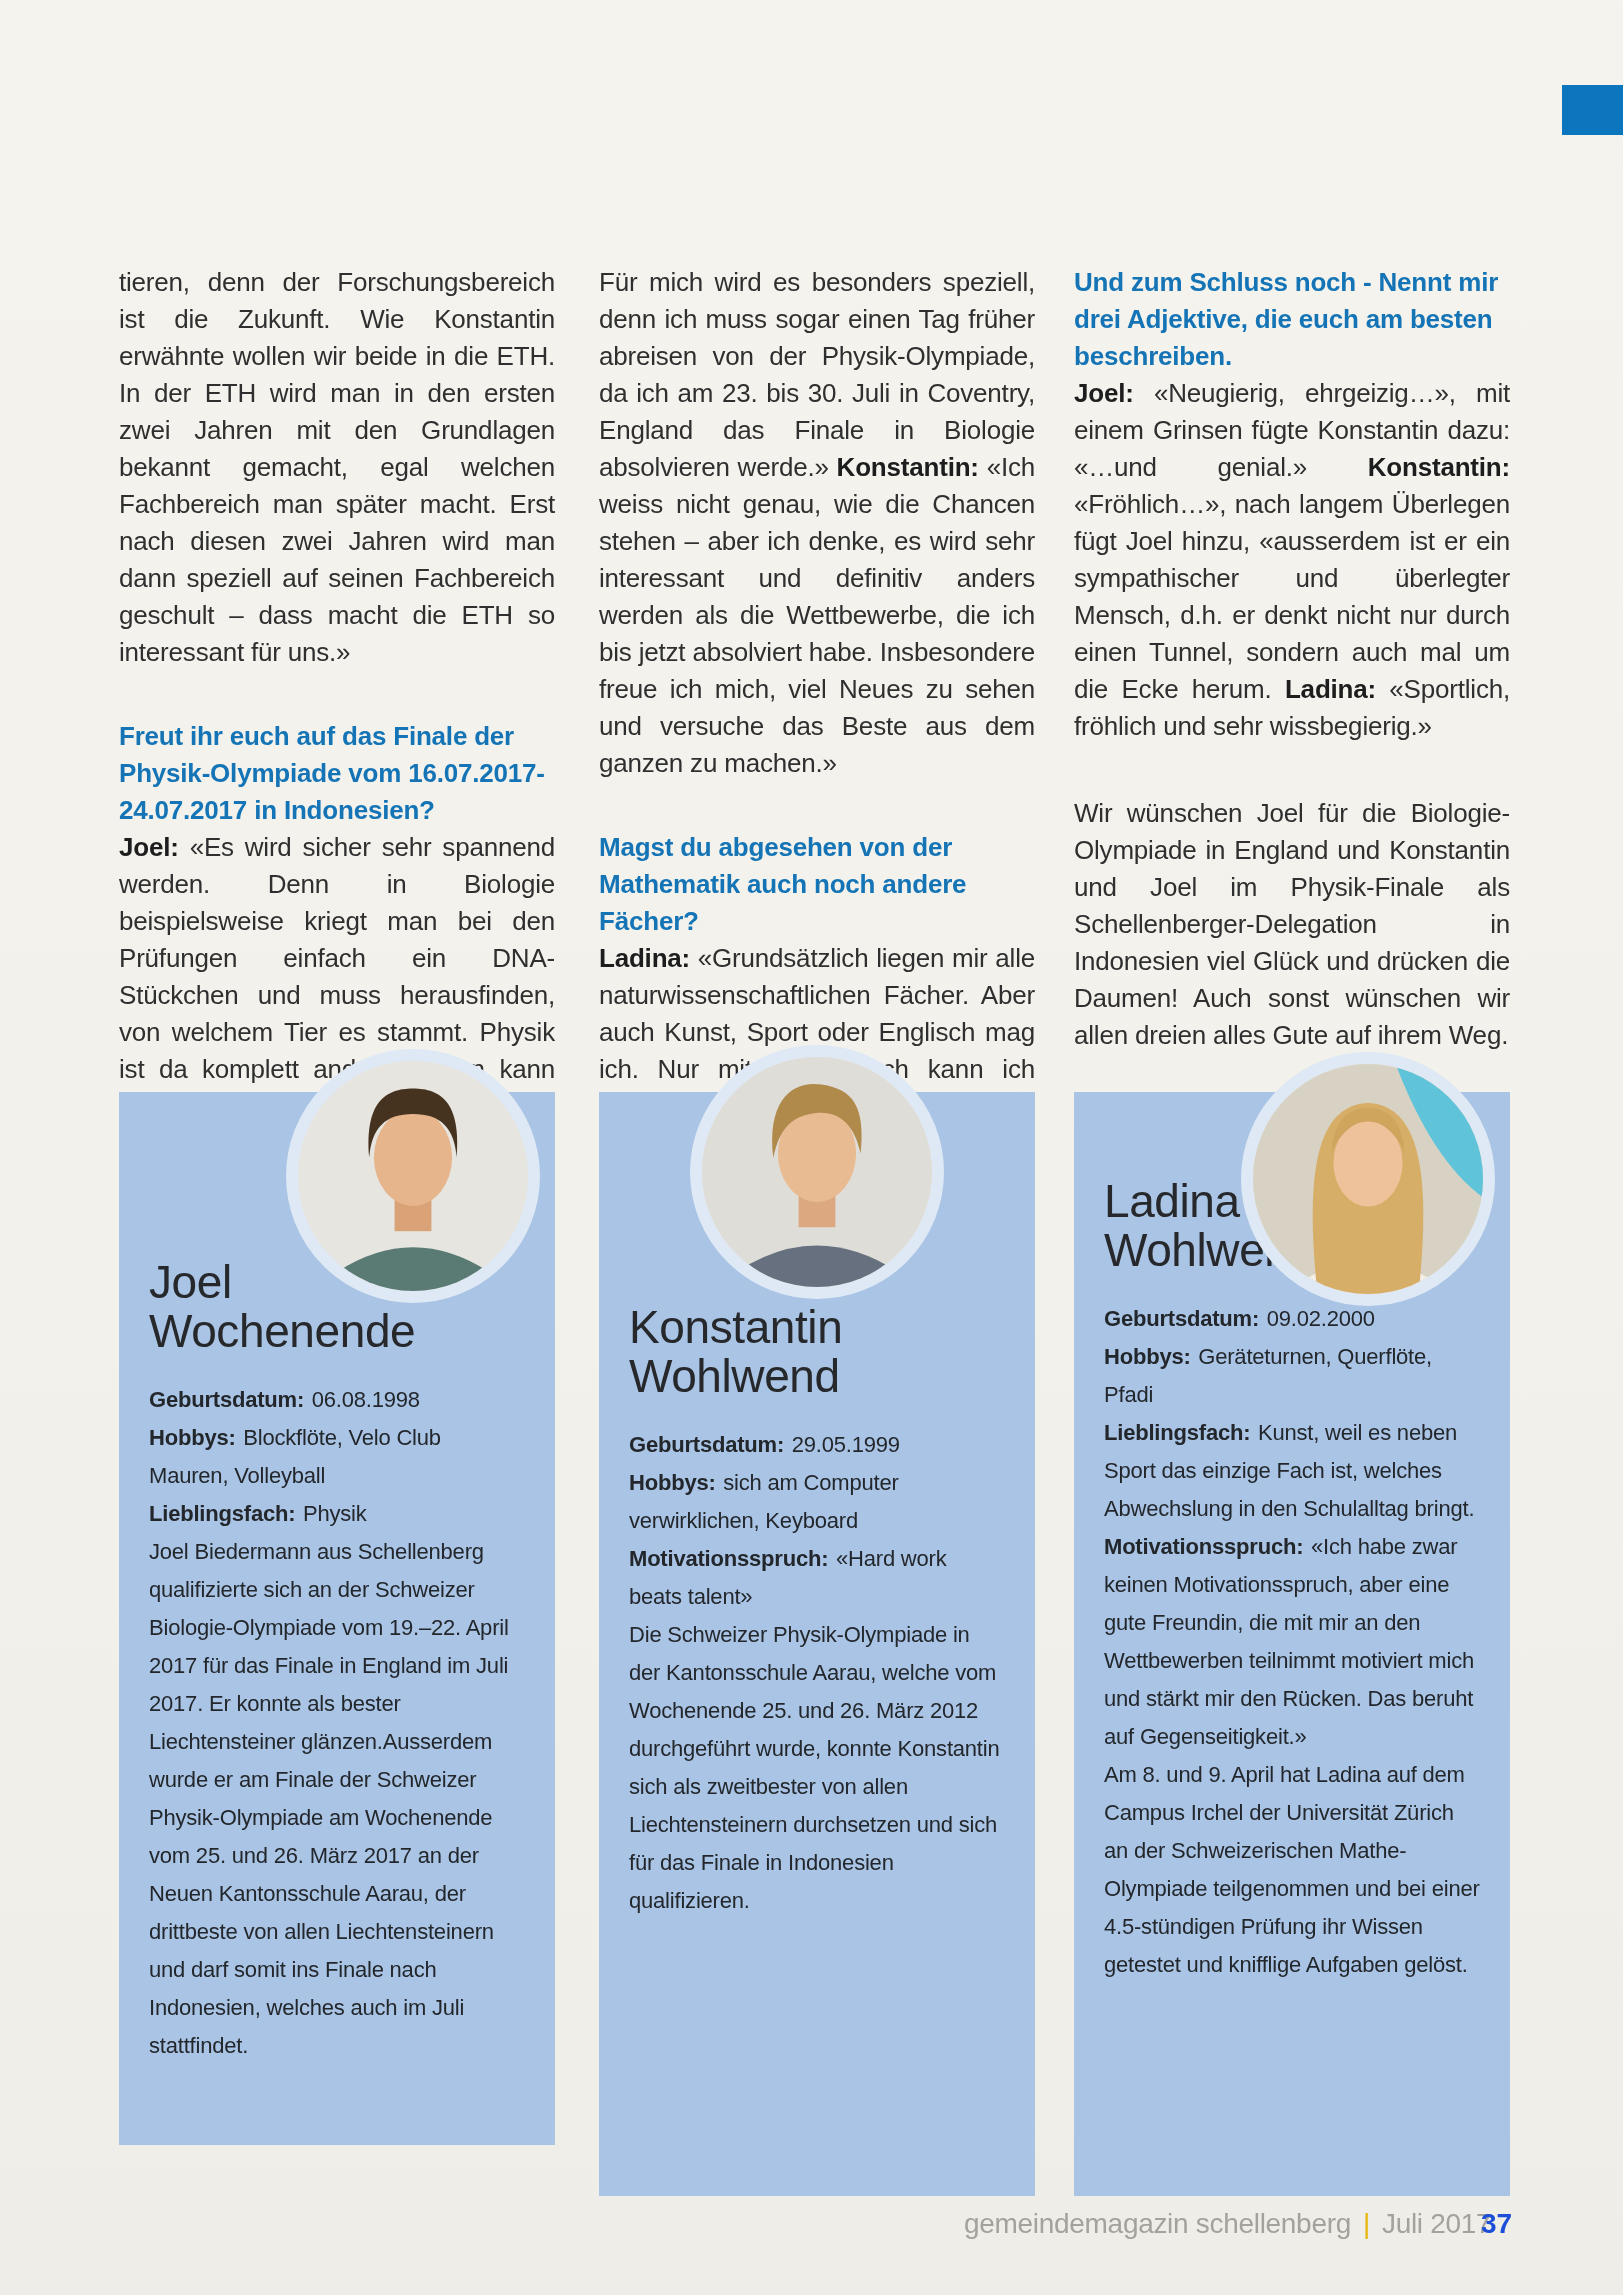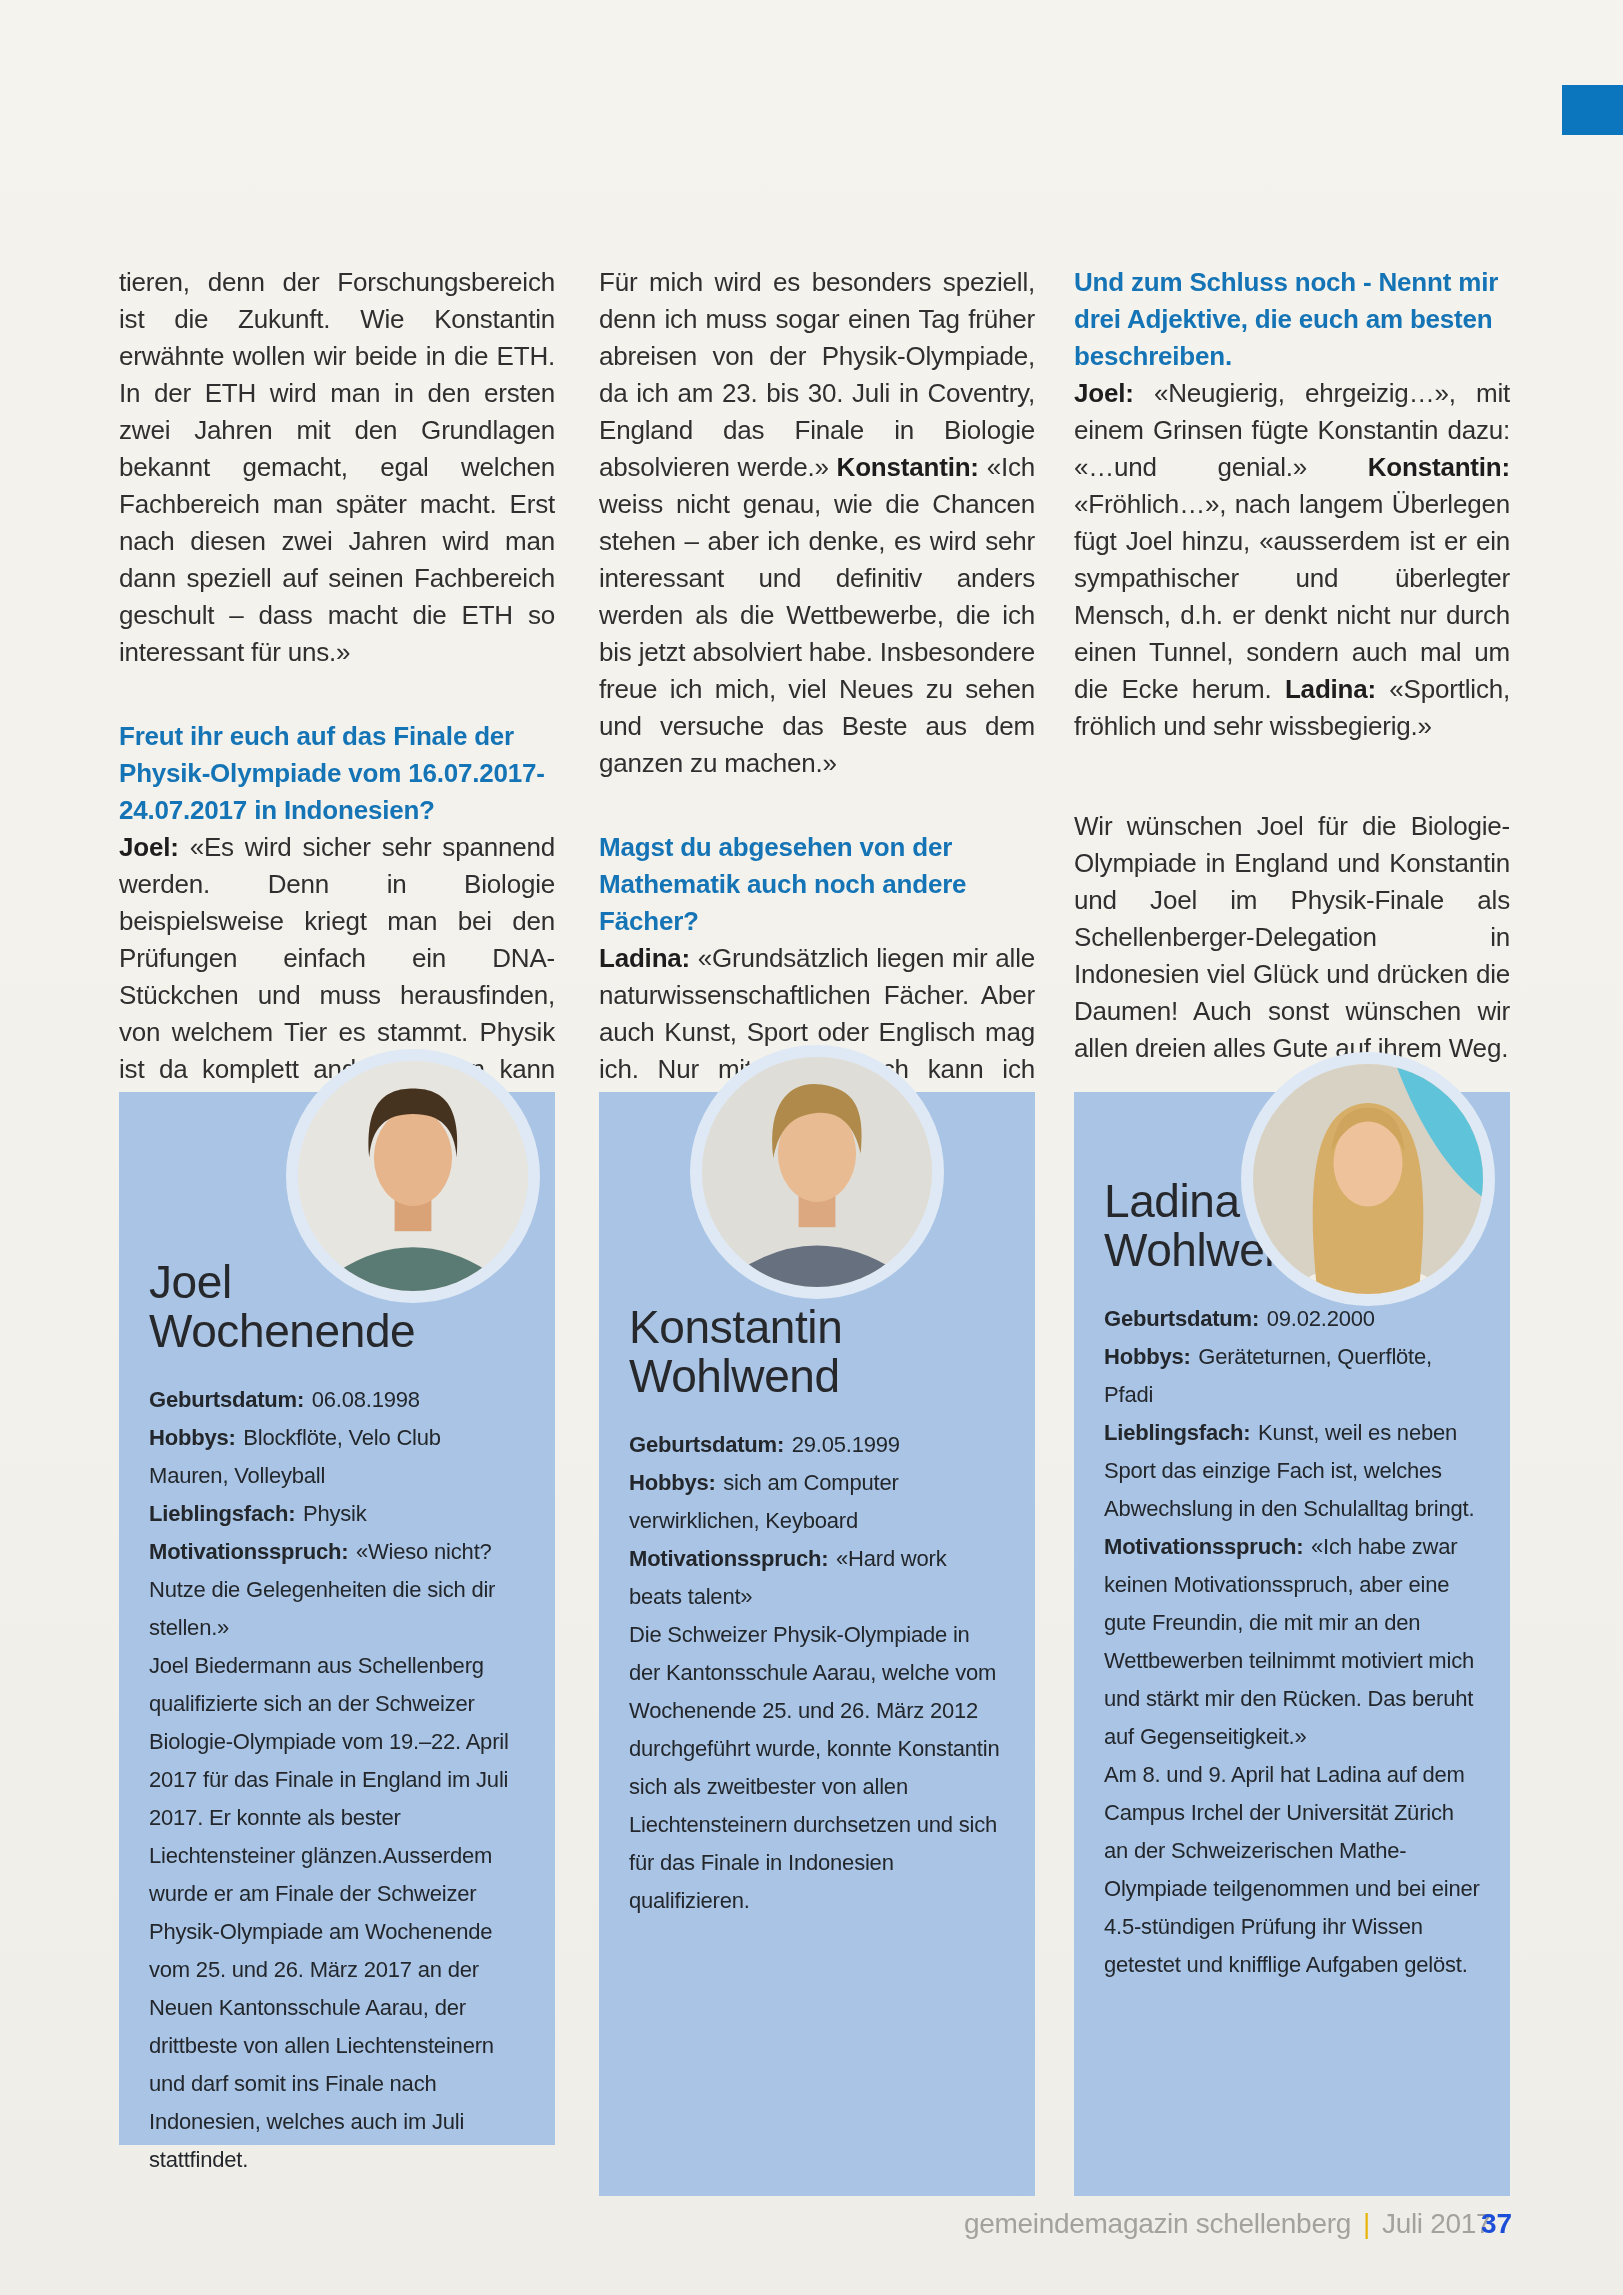--- a/index.html
+++ b/index.html
@@ -11,21 +11,21 @@
     overflow:hidden;
   }
   .corner{position:absolute;left:1562px;top:85px;width:62px;height:50px;background:#0b76bd;}
   
   .col{position:absolute;top:264px;width:436px;}
   .col1{left:119px;} .col2{left:599px;} .col3{left:1074px;}
   .body{font-size:26px;line-height:37px;color:#2f2f2f;text-align:justify;hyphens:auto;margin:0;letter-spacing:-0.2px;}
   .body .b{font-weight:bold;color:#1d1d1d;}
   .head{font-size:26px;line-height:37px;font-weight:bold;color:#1474b5;margin:47px 0 0;letter-spacing:-0.2px;}
   .head.first{margin-top:0;}
-  .outro{margin-top:63px;}
+  .outro{margin-top:50px;}
   
   .card{position:absolute;top:1092px;width:436px;background:#a9c4e4;}
   .card1{left:119px;height:1053px;}
   .card2{left:599px;height:1104px;}
   .card3{left:1074px;height:1104px;}
   .photo{position:absolute;width:230px;height:230px;border-radius:50%;
          border:12px solid #dee9f5;overflow:hidden;background:#e7e5e0;}
   .card1 .photo{left:167px;top:-43px;}
   .card2 .photo{left:91px;top:-47px;}
   .card3 .photo{left:167px;top:-40px;}
@@ -76,21 +76,20 @@
       <ellipse cx="50" cy="42" rx="17" ry="21" fill="#e6b58c"></ellipse>
       <path d="M31 42 C29 18 38 12 50 12 C62 12 71 18 69 42 C68 29 62 23 50 23 C38 23 32 29 31 42 Z" fill="#46331f"></path>
     </svg>
   </div>
   <div class="inner">
     <h2 class="name"><span>Joel</span><br><span>Wochenende</span></h2>
     <div class="fields">
       <p class="field"><span class="b">Geburtsdatum:</span><span>06.08.1998</span></p>
       <p class="field"><span class="b">Hobbys:</span><span>Blockflöte, Velo Club Mauren, Volleyball</span></p>
       <p class="field"><span class="b">Lieblingsfach:</span><span>Physik</span></p>
-      <p class="field"><span class="b">Motivationsspruch:</span><span>«Wieso nicht? Nutze die Gelegenheiten die sich dir stellen.»</span></p>
       <p class="bio">Joel Biedermann aus Schellenberg qualifizierte sich an der Schweizer Biologie-Olympiade vom 19.–22. April 2017 für das Finale in England im Juli 2017. Er konnte als bester Liechtensteiner glänzen.Ausserdem wurde er am Finale der Schweizer Physik-Olympiade am Wochenende vom 25. und 26. März 2017 an der Neuen Kantonsschule Aarau, der drittbeste von allen Liechtensteinern und darf somit ins Finale nach Indonesien, welches auch im Juli stattfindet.</p>
     </div>
   </div>
 </aside>
 
 <aside class="card card2">
   <div class="photo">
     <svg viewBox="0 0 100 100">
       <rect width="100" height="100" fill="#dfddd8"></rect>
       <path d="M6 100 Q50 64 94 100 Z" fill="#66707f"></path>

